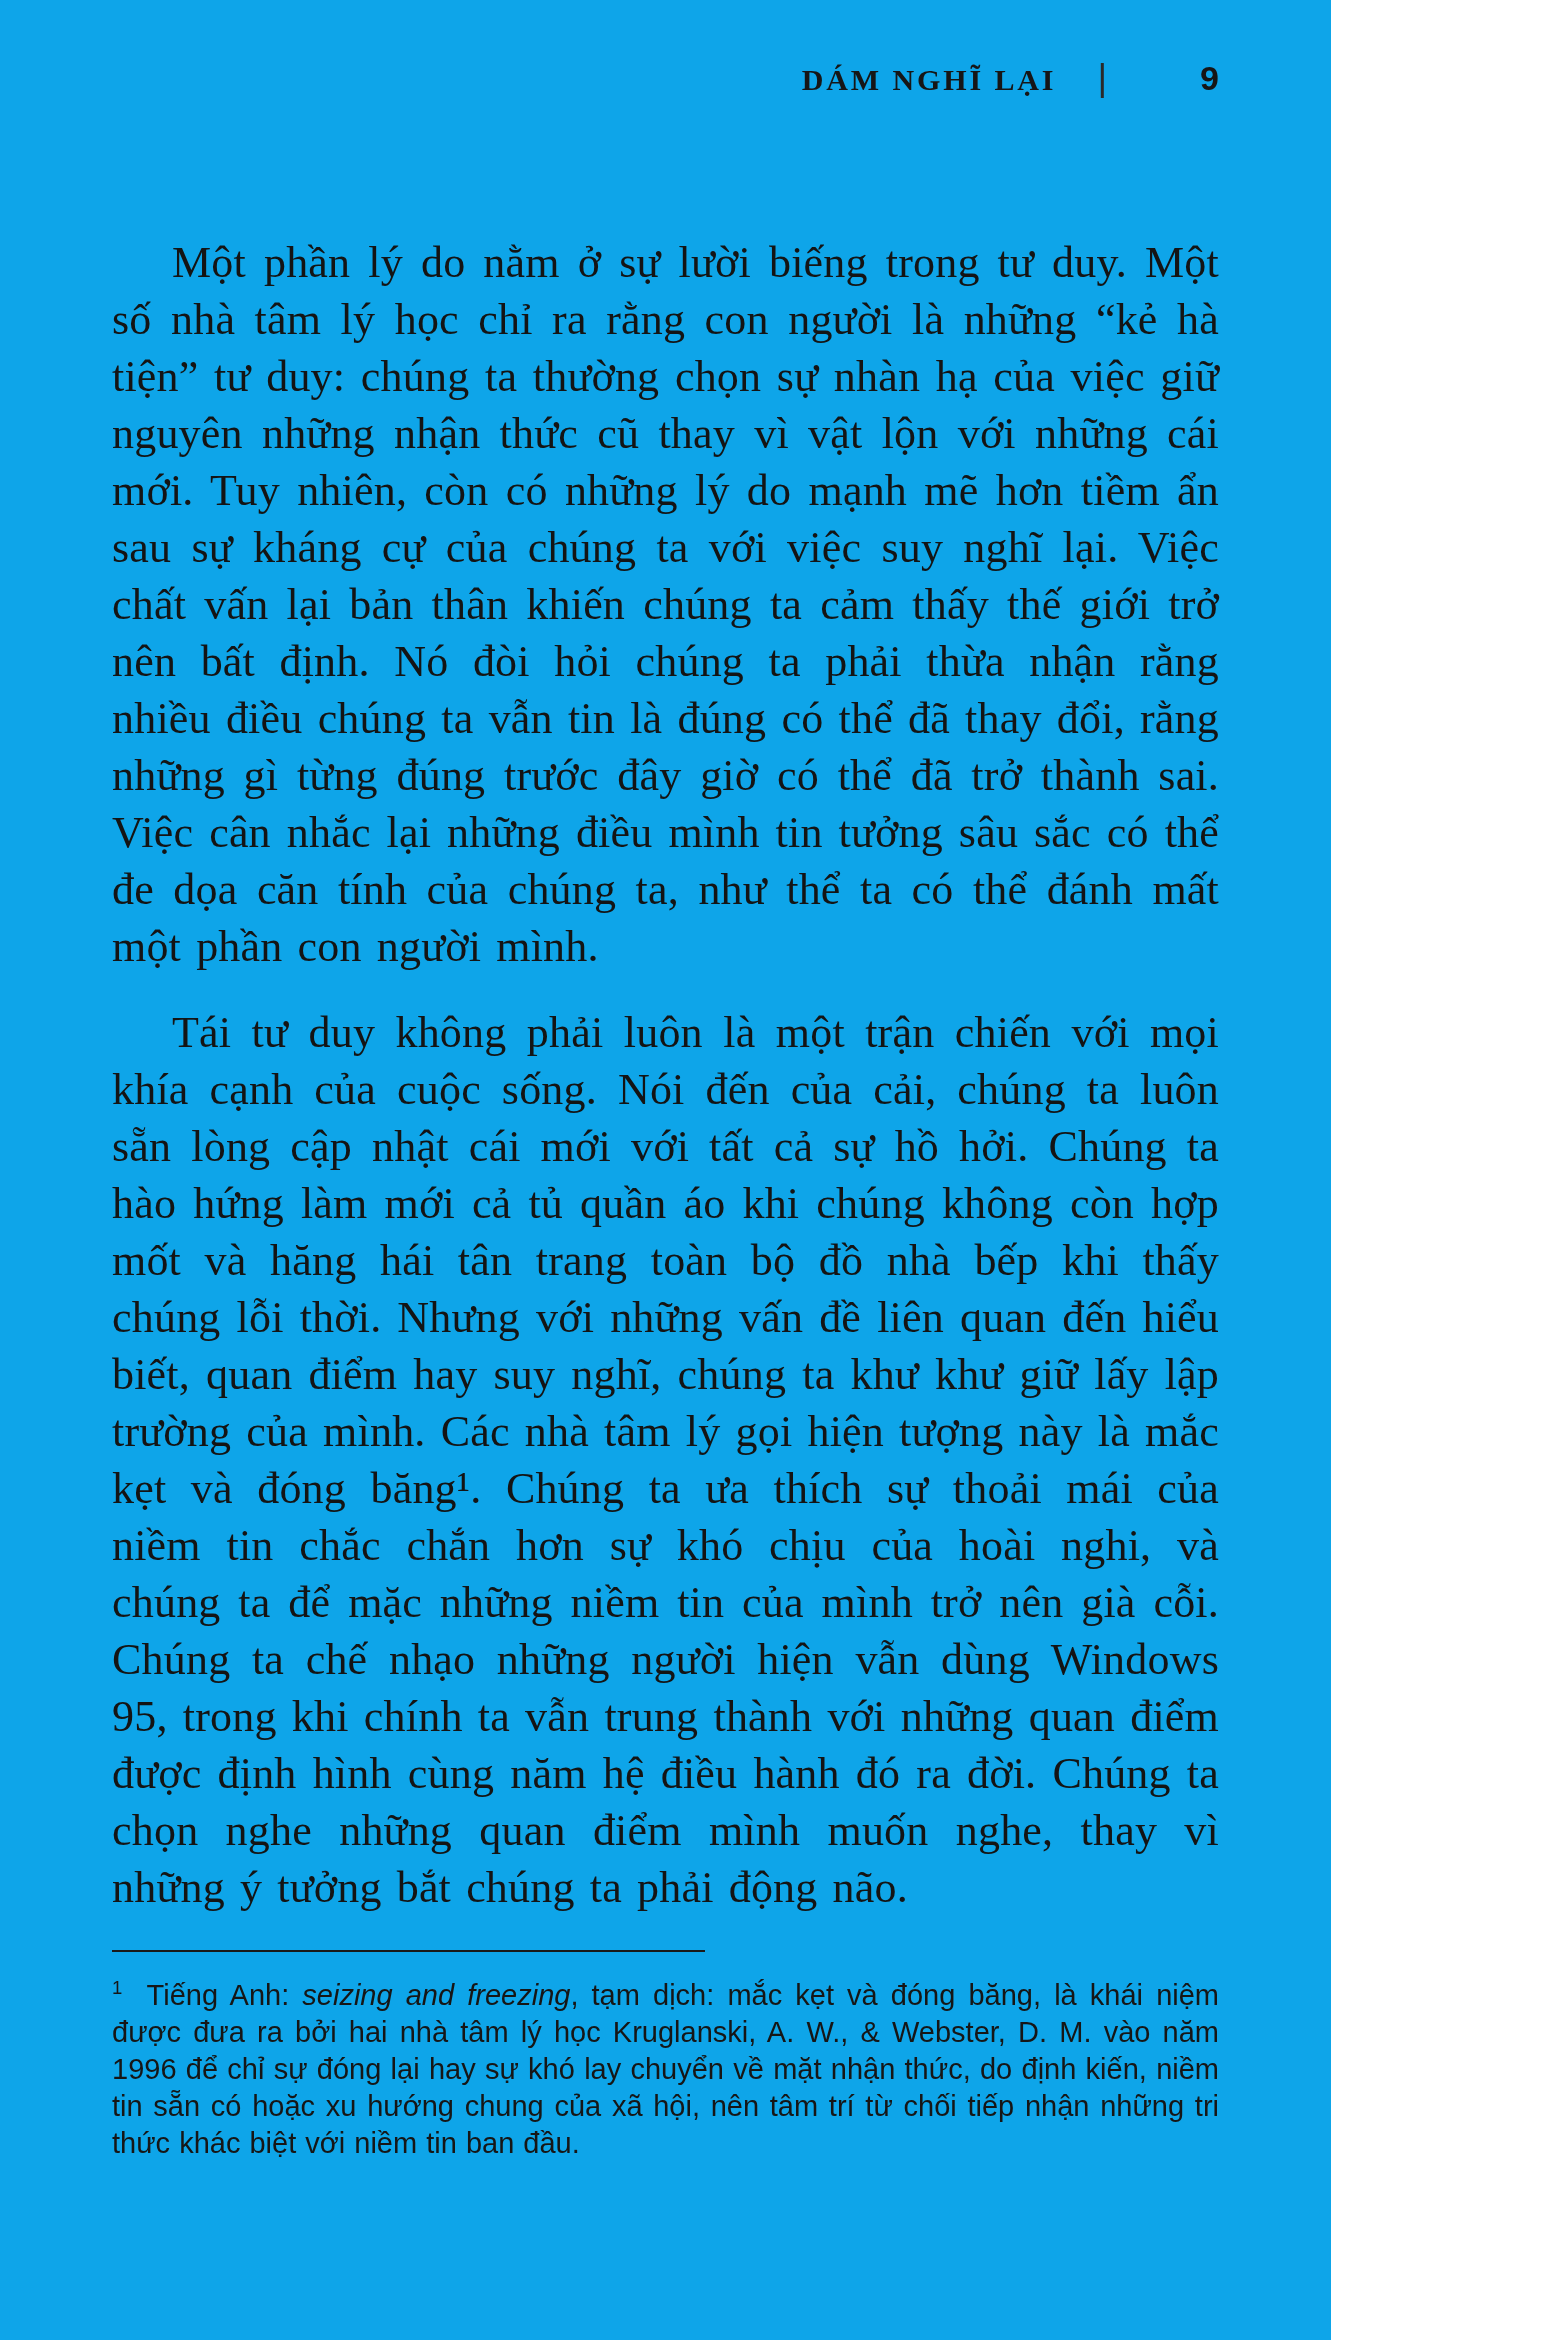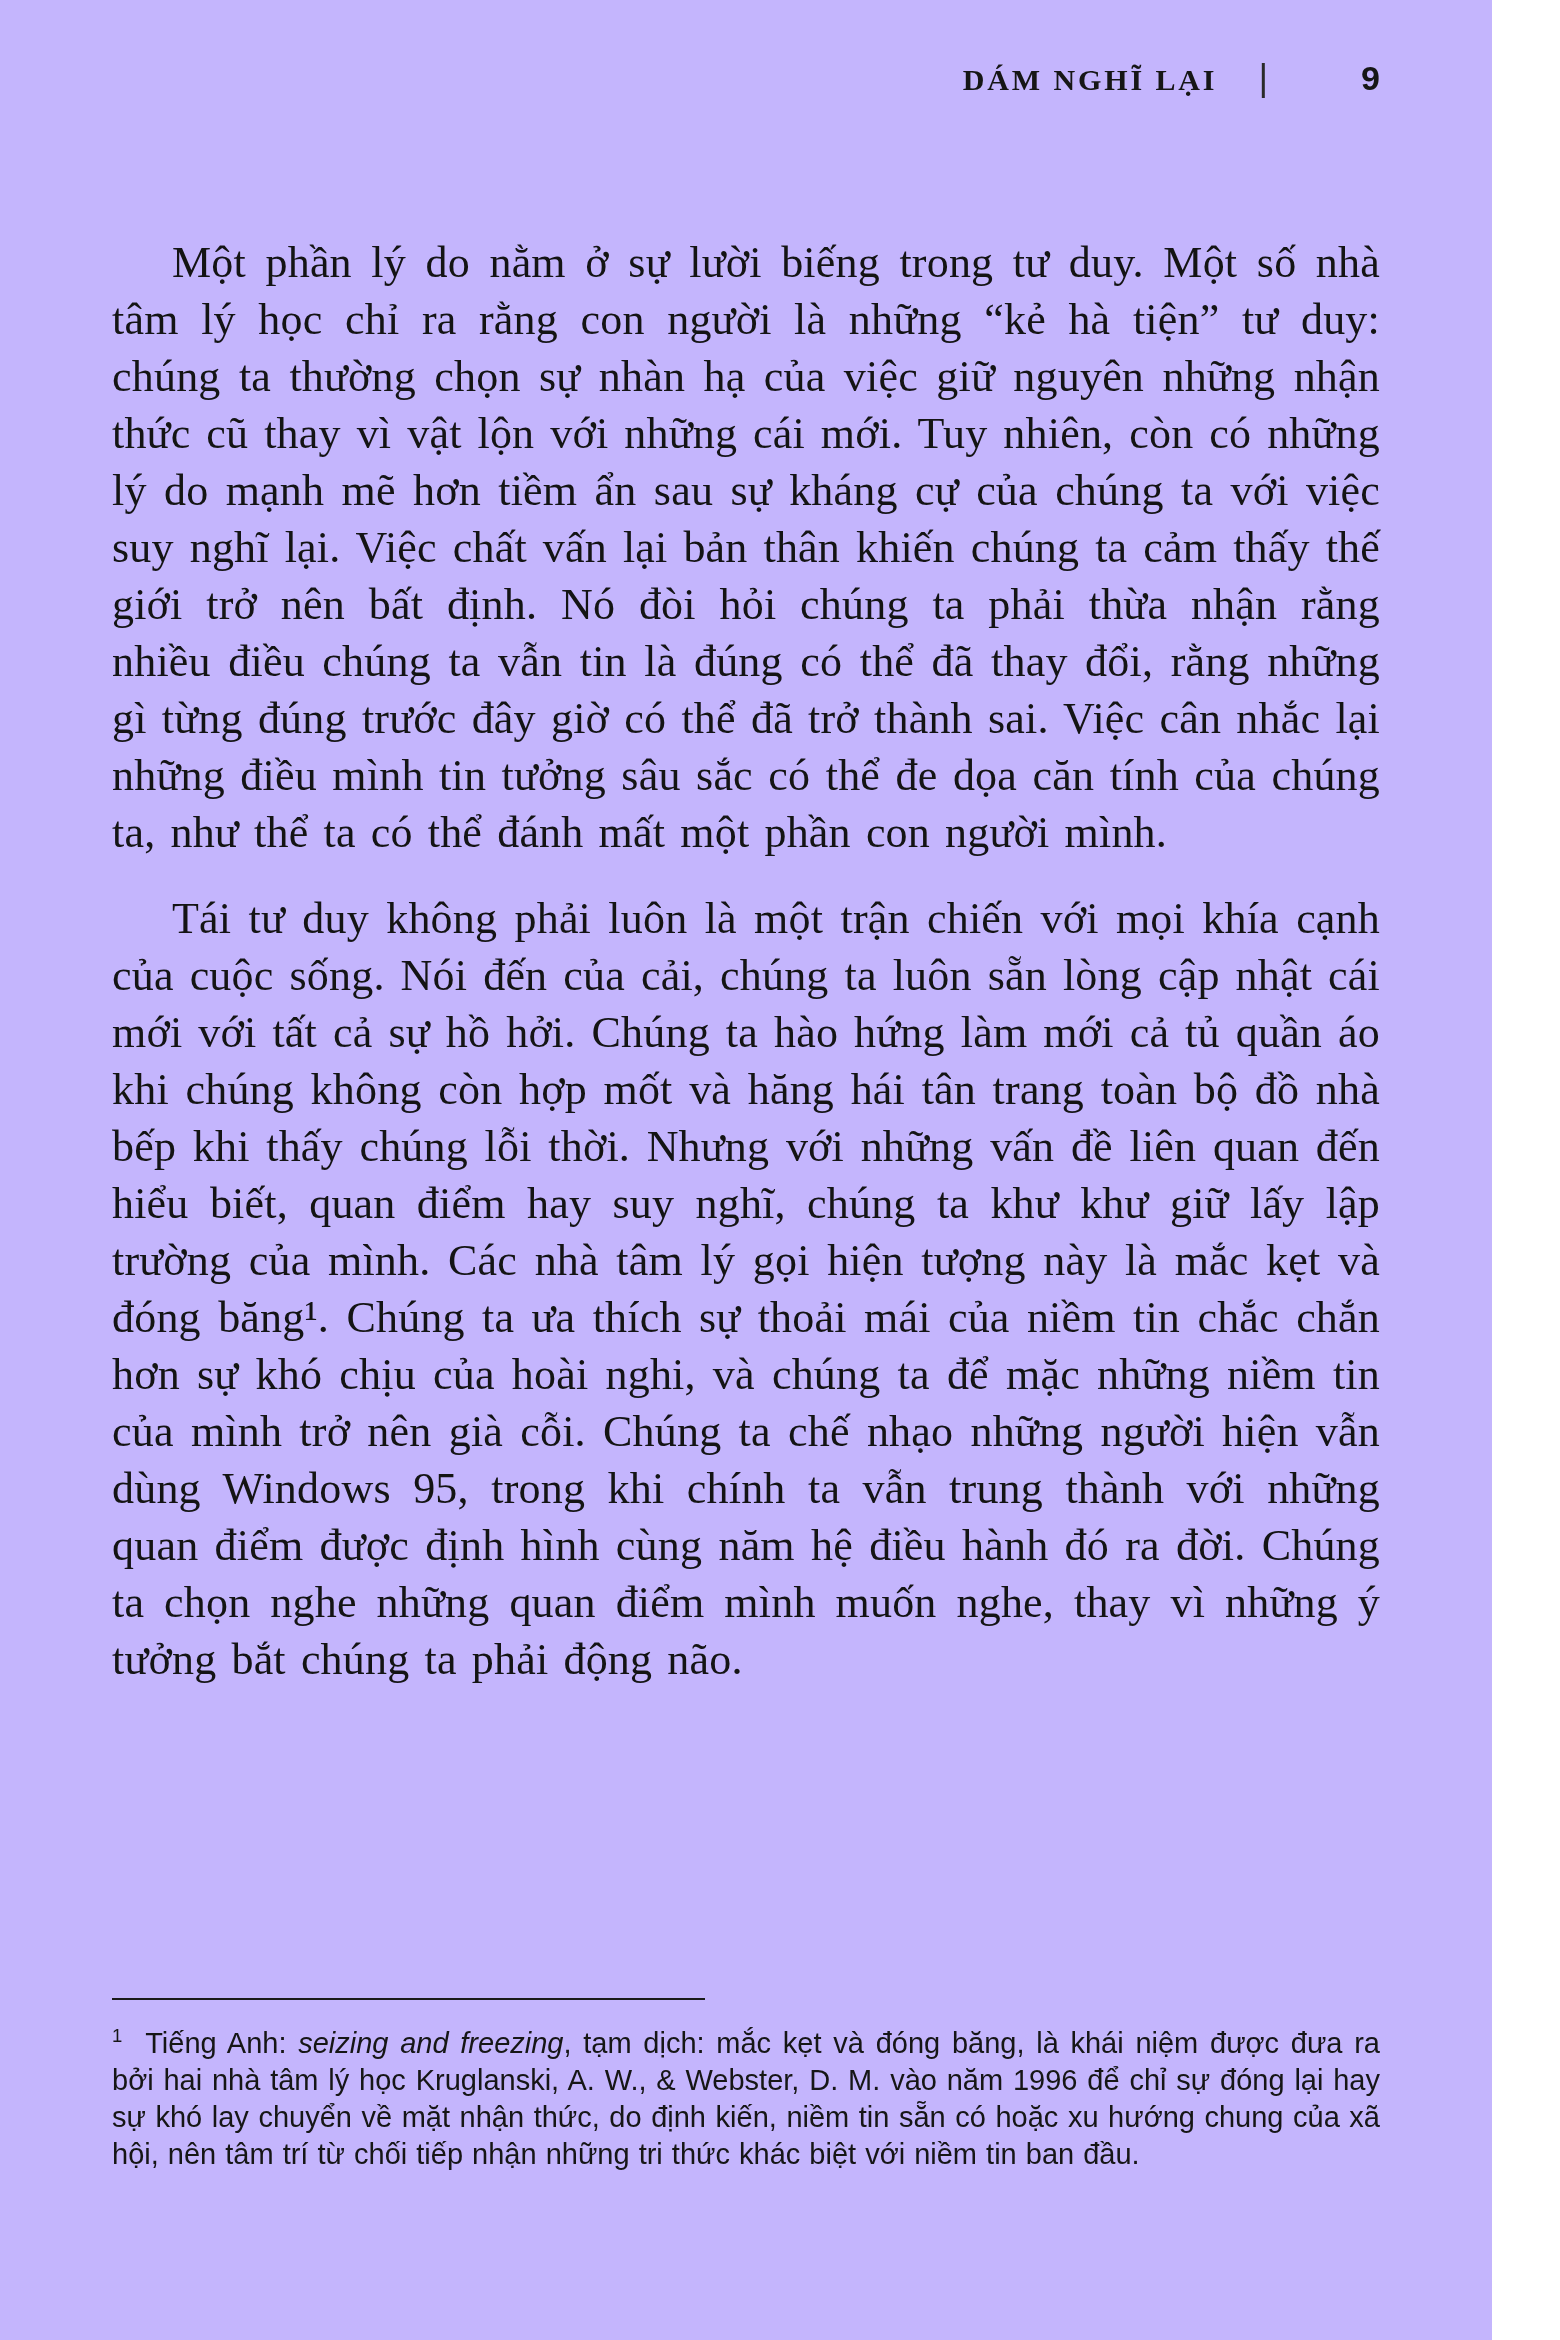--- a/index.html
+++ b/index.html
@@ -2,25 +2,25 @@
 <html><head>
 <meta charset="utf-8">
 <style>
   html, body {
     margin: 0;
     padding: 0;
     background: #ffffff;
   }
   .page {
     position: relative;
-    width: 1492px;
+    width: 1331px;
     height: 2341px;
     box-sizing: border-box;
     padding: 57px 112px 16px 112px;
-    background: #c4b5fd;
+    background: #0ea5e9;
     color: #141414;
     overflow: hidden;
   }
   
   .header {
     display: flex;
     justify-content: flex-end;
     align-items: baseline;
   }
   .running-head {
@@ -57,21 +57,21 @@
     word-spacing: 3.9px;
     letter-spacing: 0.2px;
     margin: 4px 0 29px 0;
   }
   .para:last-child { margin-bottom: 0; }
   
   .footnote-area {
     position: absolute;
     left: 112px;
     right: 112px;
-    top: 1998px;
+    top: 1950px;
   }
   .footnote-rule {
     width: 593px;
     height: 0;
     border-top: 2.9px solid #1a1a1a;
     margin-bottom: 25px;
   }
   .footnote {
     font-family: "Liberation Sans", sans-serif;
     font-size: 29px;

